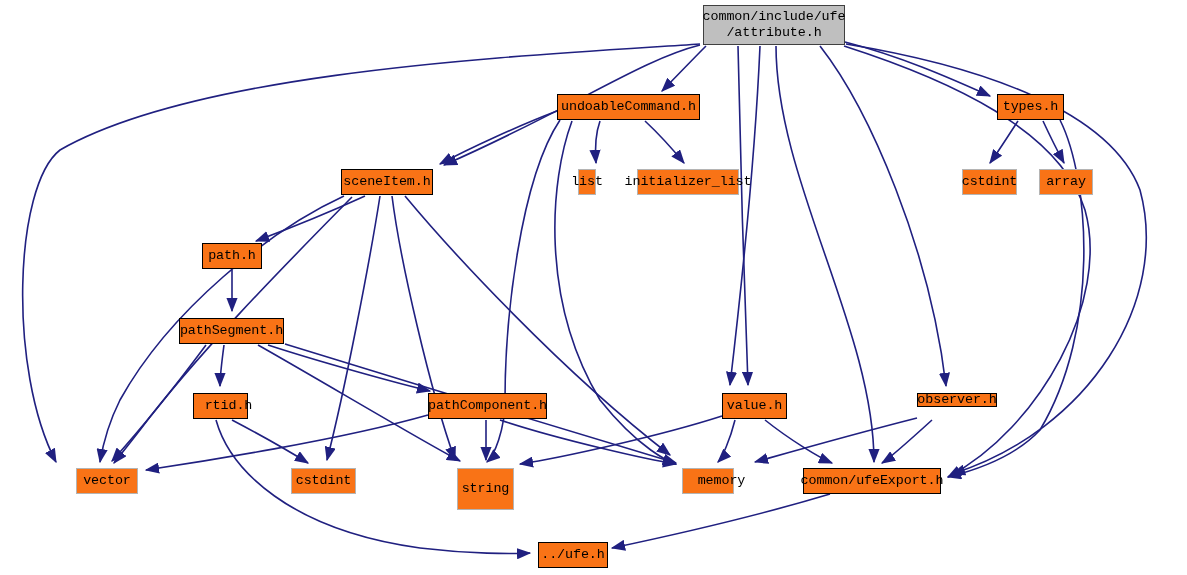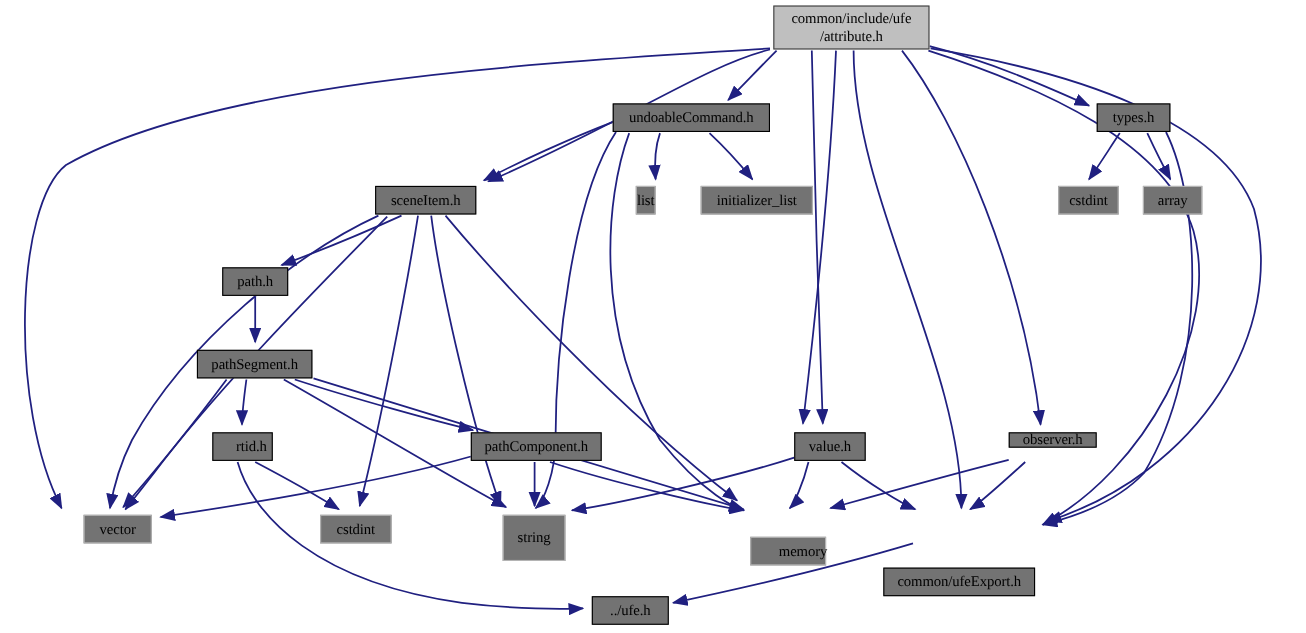--- a/index.html
+++ b/index.html
@@ -5,21 +5,21 @@
   html, body {
     margin: 0;
     padding: 0;
     background: #ffffff;
   }
   #graph-root {
     position: relative;
     width: 1187px;
     height: 575px;
     background: #ffffff;
-    font-family: Liberation Serif, serif;
+    font-family: Liberation Mono, monospace;
     overflow: hidden;
   }
   #graph-svg {
     position: absolute;
     left: 0;
     top: 0;
     width: 1187px;
     height: 575px;
   }
   .edge-path {
@@ -30,21 +30,21 @@
   .node-box {
     position: absolute;
     box-sizing: border-box;
     display: flex;
     align-items: center;
     justify-content: center;
     text-align: center;
     font-size: 13.4px;
     line-height: 16px;
     color: #000000;
-    background: #737373;
+    background: #f97316;
     border: 1.5px solid #000000;
     white-space: pre;
     letter-spacing: -0.1px;
   }
   .node-box.sys {
     border: 1.5px solid #b4b4b4;
   }
   .node-box.root {
     background: #bfbfbf;
     border: 1.5px solid #404040;
@@ -116,17 +116,17 @@
       <div class="node-box" style="left: 341px; top: 169px; width: 92px; height: 26px;">sceneItem.h</div>
       <div class="node-box" style="left: 202px; top: 243px; width: 60px; height: 26px;">path.h</div>
       <div class="node-box" style="left: 179px; top: 318px; width: 105px; height: 26px;">pathSegment.h</div>
       <div class="node-box" style="left: 193px; top: 393px; width: 55px; height: 26px; padding-left: 16px;">rtid.h</div>
       <div class="node-box" style="left: 428px; top: 393px; width: 119px; height: 26px;">pathComponent.h</div>
       <div class="node-box" style="left: 722px; top: 393px; width: 65px; height: 26px;">value.h</div>
       <div class="node-box" style="left: 917px; top: 393px; width: 80px; height: 14px; text-align: right;">observer.h</div>
       <div class="node-box sys" style="left: 76px; top: 468px; width: 62px; height: 26px;">vector</div>
       <div class="node-box sys" style="left: 291px; top: 468px; width: 65px; height: 26px;">cstdint</div>
       <div class="node-box sys" style="left: 457px; top: 468px; width: 57px; height: 42px;">string</div>
-      <div class="node-box sys" style="left: 682px; top: 488px; width: 69px; height: 26px; padding-left: 27px;">memory</div>
-      <div class="node-box" style="left: 803px; top: 468px; width: 138px; height: 26px; margin-top: 48px;">common/ufeExport.h</div>
+      <div class="node-box sys" style="left: 682px; top: 468px; width: 52px; height: 26px; padding-left: 27px;">memory</div>
+      <div class="node-box" style="left: 803px; top: 468px; width: 138px; height: 26px;">common/ufeExport.h</div>
       <div class="node-box" style="left: 538px; top: 542px; width: 70px; height: 26px;">../ufe.h</div>
     </div>
 </div>
 
 </body></html>

